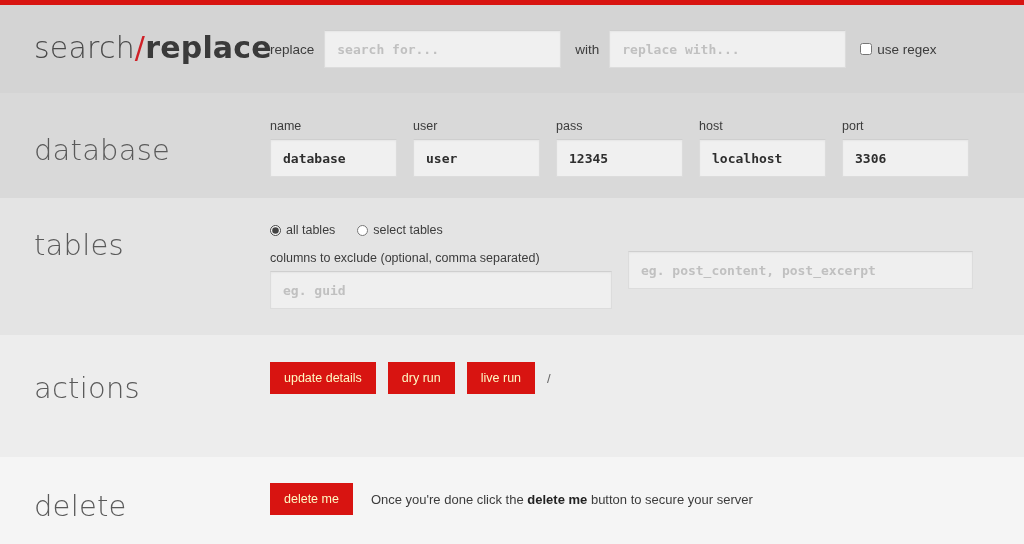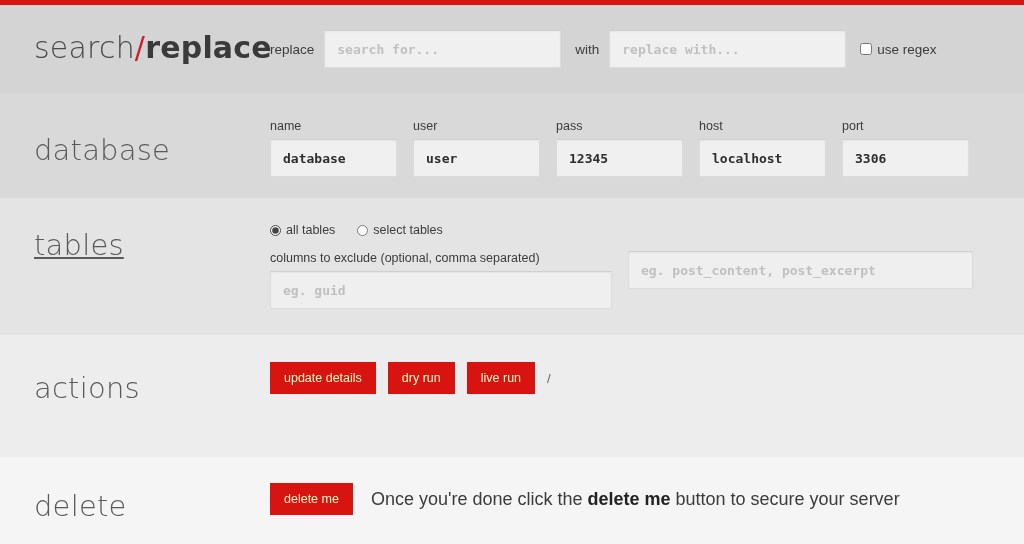--- a/index.html
+++ b/index.html
@@ -129,21 +129,21 @@
   .w-pass { width: 127px; }
   .w-host { width: 127px; }
   .w-port { width: 127px; margin-right: 0; }
 
   
   .sec-tables {
     height: 137px;
     background: #e4e4e4;
     padding-top: 25px;
   }
-  .sec-tables .section-title { padding-top: 8px; text-decoration: underline; }
+  .sec-tables .section-title { padding-top: 8px; }
 
   .radio-row { display: flex; align-items: center; margin-bottom: 14px; }
   .radio-item {
     display: flex;
     align-items: center;
     font-size: 12.5px;
     color: #3c3c3c;
     margin-right: 22px;
     white-space: nowrap;
   }
@@ -202,21 +202,21 @@
   .sec-delete {
     height: 92px;
     background: #f5f5f5;
     padding-top: 26px;
   }
   .sec-delete .section-title { padding-top: 9px; }
 
   .delete-row { display: flex; align-items: center; }
   .delete-row .btn { margin-right: 18px; }
   .delete-note {
-    font-size: 18px;
+    font-size: 13px;
     color: #3c3c3c;
     white-space: nowrap;
     text-align: right;
   }
   .delete-note b { font-weight: 700; color: #222; }
 </style>
 </head>
 <body>
 
 <div class="page">

